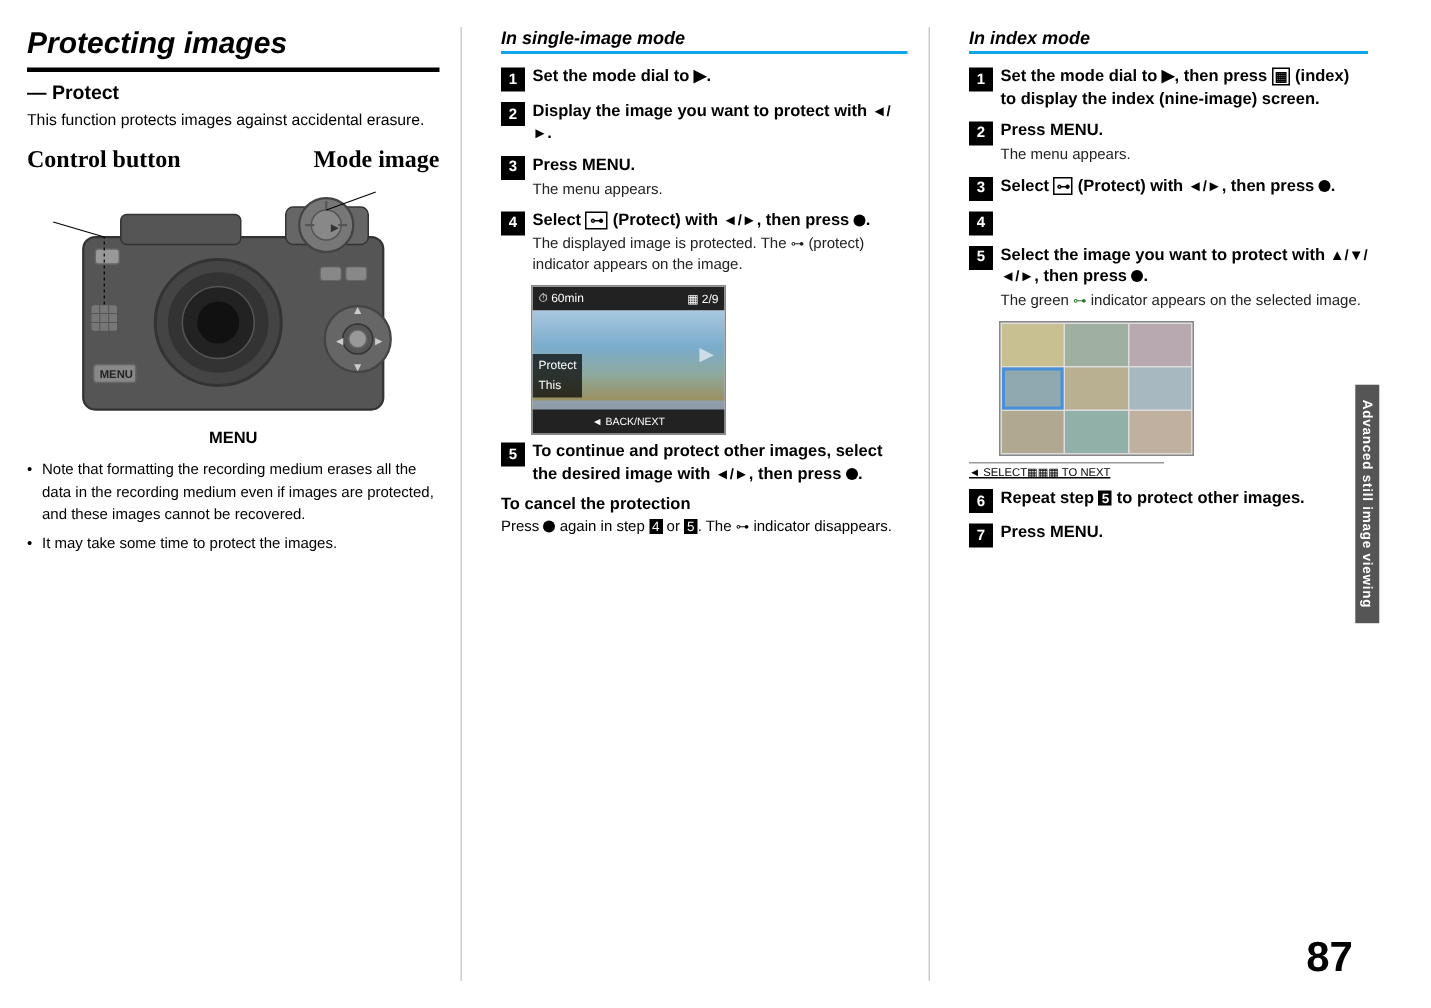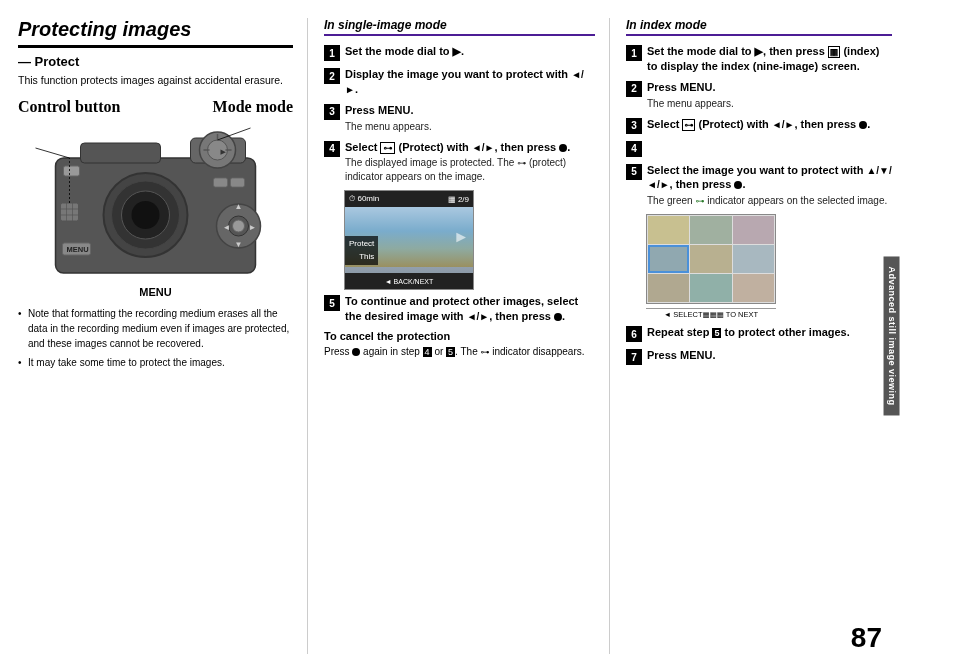--- a/index.html
+++ b/index.html
@@ -11,21 +11,21 @@
       height: 672px;
       overflow: hidden;
       position: relative;
     }
 
     .page {
       display: flex;
       width: 954px;
       height: 672px;
       padding: 18px 16px 18px 18px;
-      gap: 2px;
+      gap: 12px;
     }
 
     
     .left-col {
       width: 290px;
       flex-shrink: 0;
       padding-right: 14px;
       border-right: 1px solid #ccc;
     }
 
@@ -110,21 +110,21 @@
       width: 280px;
       flex-shrink: 0;
       padding-left: 14px;
       position: relative;
     }
 
     .section-header {
       font-style: italic;
       font-weight: bold;
       font-size: 12px;
-      border-bottom: 2px solid #4c1d95;
+      border-bottom: 2px solid #0ea5e9;
       margin-bottom: 8px;
       padding-bottom: 2px;
     }
 
     .step {
       display: flex;
       align-items: flex-start;
       margin-bottom: 6px;
       gap: 5px;
     }
@@ -187,21 +187,20 @@
 
     .screen-protect-bar {
       position: absolute;
       bottom: 24px;
       left: 0;
       background: rgba(0,0,0,0.7);
       color: #fff;
       font-size: 8px;
       padding: 2px 4px;
       line-height: 1.6;
-      text-align: right;
     }
 
     .screen-bottom-bar {
       position: absolute;
       bottom: 0;
       left: 0;
       right: 0;
       background: #222;
       height: 16px;
       display: flex;
@@ -244,26 +243,26 @@
     .index-cell:nth-child(3) { background: #b8a8b0; }
     .index-cell:nth-child(4) { background: #90a8b0; }
     .index-cell:nth-child(5) { background: #b8b090; }
     .index-cell:nth-child(6) { background: #a8b8c0; }
     .index-cell:nth-child(7) { background: #b0a890; }
     .index-cell:nth-child(8) { background: #90b0a8; }
     .index-cell:nth-child(9) { background: #c0b0a0; }
 
     .index-label-bar {
       width: 130px;
-      margin-left: 20px;
-      display: flex;
-      justify-content: center;
+      display: flex;
+      justify-content: flex-start;
       font-size: 7.5px;
       border-top: 1px solid #999;
       padding-top: 1px;
+      text-decoration: underline;
     }
 
     .cancel-section {
       margin: 6px 0;
     }
 
     .cancel-title {
       font-weight: bold;
       font-size: 11px;
       margin-bottom: 3px;
@@ -293,21 +292,21 @@
 
 <div class="page">
 
   <div class="left-col">
     <div class="page-title">Protecting images</div>
     <div class="subtitle">— Protect</div>
     <div class="desc-text">This function protects images against accidental erasure.</div>
 
     <div class="labels-row">
       <span>Control button</span>
-      <span>Mode mode</span>
+      <span>Mode image</span>
     </div>
 
     <div class="camera-diagram">
       <svg class="camera-svg" viewBox="0 0 260 160" xmlns="http://www.w3.org/2000/svg">
 
         <rect x="30" y="40" width="200" height="115" rx="8" fill="#555" stroke="#333" stroke-width="1.5"></rect>
 
         <rect x="55" y="25" width="80" height="20" rx="4" fill="#555" stroke="#333" stroke-width="1"></rect>
 
         <rect x="165" y="20" width="55" height="25" rx="5" fill="#666" stroke="#333" stroke-width="1"></rect>

